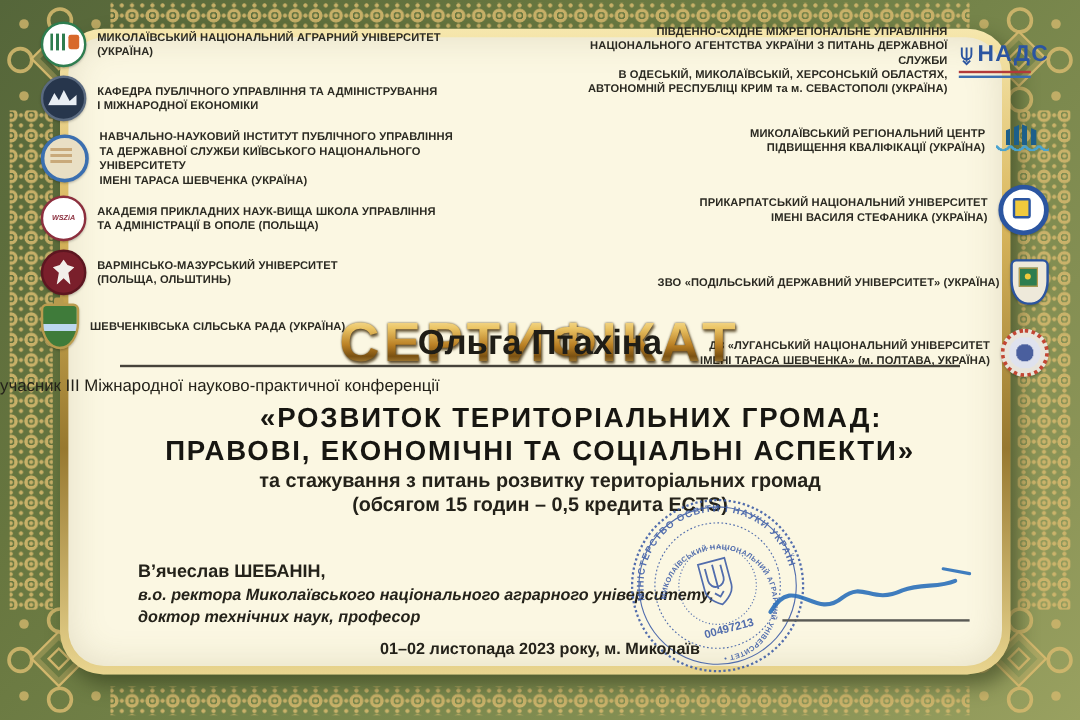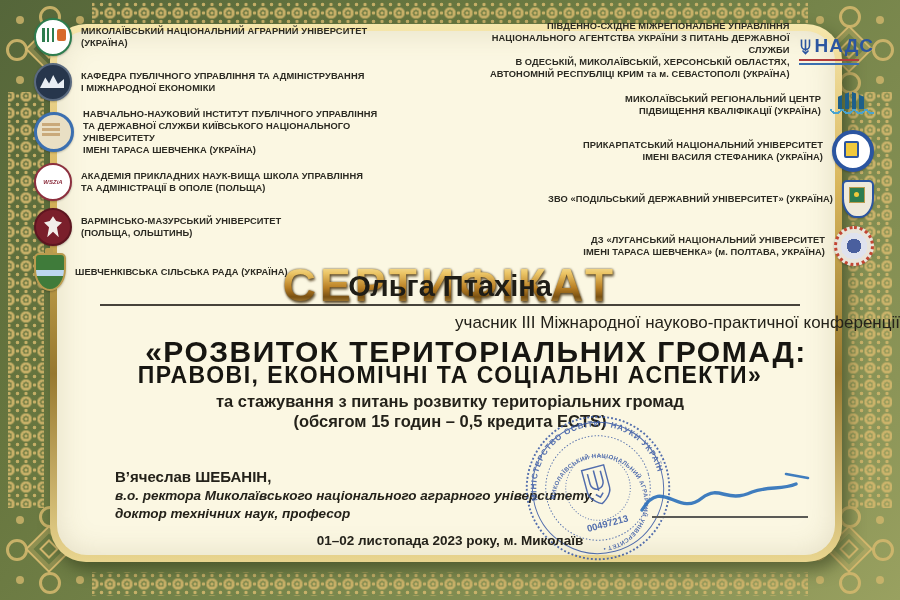--- a/index.html
+++ b/index.html
@@ -27,21 +27,21 @@
   .med-dot{position:absolute;width:8px;height:8px;background:#d2b76d;border-radius:50%;opacity:.8;}
   .md-1{left:12px;top:12px;}.md-2{right:12px;top:12px;}.md-3{left:12px;bottom:12px;}.md-4{right:12px;bottom:12px;}
   
   .frame{position:absolute;left:50px;top:24px;right:58px;bottom:38px;border-radius:36px;padding:7px;
     background:linear-gradient(180deg,#f6e7ad 0%,#d9b65c 30%,#97782f 65%,#e9d58f 100%);
     box-shadow:6px 8px 16px rgba(35,45,18,.5);}
   .panel{position:relative;width:100%;height:100%;border-radius:30px;background:#fbf7e2;
     box-shadow:inset 0 0 30px rgba(120,110,60,.18);}
   
   .hdr-left{position:absolute;left:34px;top:18px;width:382px;display:flex;flex-direction:column;gap:7px;}
-  .hdr-right{position:absolute;right:26px;top:20px;width:420px;display:flex;flex-direction:column;gap:8px;}
+  .hdr-right{position:absolute;right:26px;top:20px;width:420px;display:flex;flex-direction:column;gap:20px;}
   .org-row{display:flex;align-items:center;gap:9px;}
   .org-row.right{justify-content:flex-end;}
   .org-name{font-size:9.3px;font-weight:bold;color:#2b2a22;line-height:1.3;white-space:pre-line;letter-spacing:.1px;}
   .org-row.right .org-name{text-align:right;}
   .iconbox{flex:0 0 auto;display:flex;align-items:center;justify-content:center;}
   
   .lg{width:34px;height:34px;border-radius:50%;position:relative;box-shadow:0 1px 2px rgba(0,0,0,.25);}
   .lg-mnau{background:#fff;border:2px solid #2e7d4f;}
   .lg-mnau::before{content:"";position:absolute;left:6px;top:8px;width:13px;height:14px;
     background:linear-gradient(90deg,#2e7d4f 0 2.5px,transparent 2.5px 5px,#2e7d4f 5px 7.5px,transparent 7.5px 10px,#2e7d4f 10px 12.5px,transparent 12.5px);}
@@ -81,22 +81,22 @@
   .lg-podil::after{content:"";position:absolute;left:10px;top:10px;width:5px;height:5px;background:#f0c93c;border-radius:50%;}
   .lg-luhansk{background:radial-gradient(circle,#4a5f9e 0 30%,#dfe2ee 30% 55%,#e8e4da 55%);border:3px dotted #c24633;}
   
   .cert-title{position:absolute;left:0;right:0;top:222px;text-align:center;font-size:46px;font-weight:bold;
     letter-spacing:4px;
     background:linear-gradient(180deg,#fdf3c8 0%,#ecc667 28%,#b97f24 55%,#7a5112 72%,#e8c979 100%);
     -webkit-background-clip:text;background-clip:text;color:transparent;
     filter:drop-shadow(1px 2px 1px rgba(60,40,5,.55)) drop-shadow(0 0 1px rgba(60,40,5,.8));margin-top:36px;}
   .recipient{position:absolute;left:0;right:0;top:270px;text-align:center;font-size:29px;font-weight:bold;color:#1f1d16;}
   .rule{position:absolute;left:100px;right:100px;top:304px;height:2px;background:#46433a;}
-  .participant{position:absolute;left:0;right:0;top:313px;text-align:right;font-size:17px;color:#24221a;padding-left:40px;}
-  .conf1{position:absolute;left:16px;right:0;top:335px;text-align:center;font-size:30px;font-weight:bold;letter-spacing:1.5px;color:#171611;margin-left:36px;}
+  .participant{position:absolute;left:0;right:0;top:313px;text-align:left;font-size:14px;color:#24221a;}
+  .conf1{position:absolute;left:16px;right:0;top:335px;text-align:center;font-size:23px;font-weight:bold;letter-spacing:1.5px;color:#171611;margin-left:36px;}
   .conf2{position:absolute;left:0;right:0;top:362px;text-align:center;font-size:23px;font-weight:bold;letter-spacing:1.5px;color:#171611;}
   .internship{position:absolute;left:0;right:0;top:392px;text-align:center;font-size:16.5px;font-weight:bold;color:#24221a;}
   .volume{position:absolute;left:0;right:0;top:412px;text-align:center;font-size:16.5px;font-weight:bold;color:#24221a;}
   
   .signatory{position:absolute;left:115px;top:468px;color:#24221a;}
   .sig-name{font-size:15px;font-weight:bold;}
   .sig-role{font-size:13.5px;font-weight:bold;font-style:italic;margin-top:3px;}
   
   .stamp{position:absolute;left:522px;top:412px;opacity:.88;}
   .signature-svg{position:absolute;left:636px;top:462px;}

